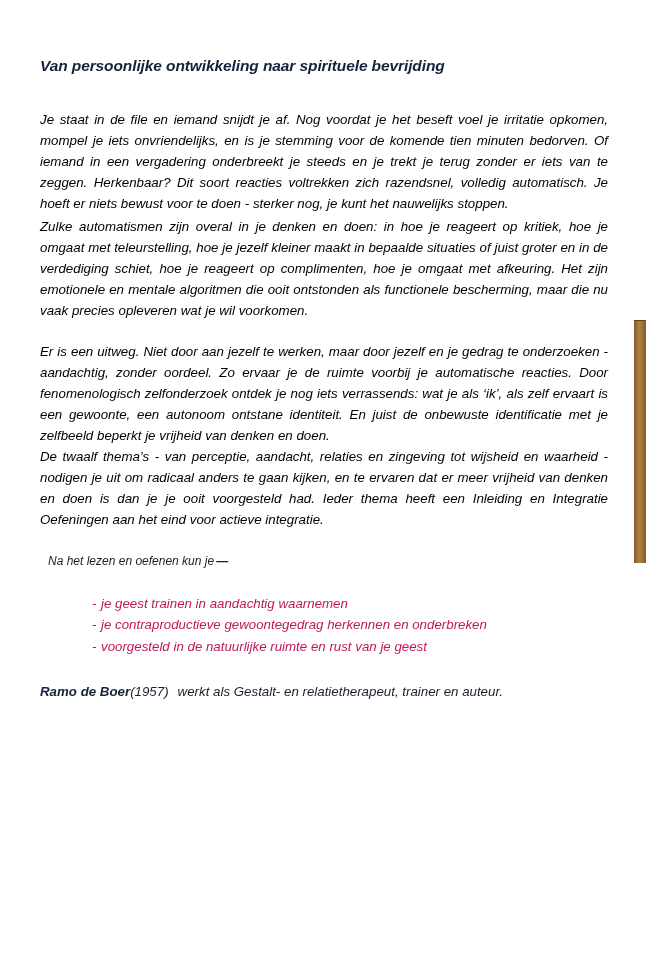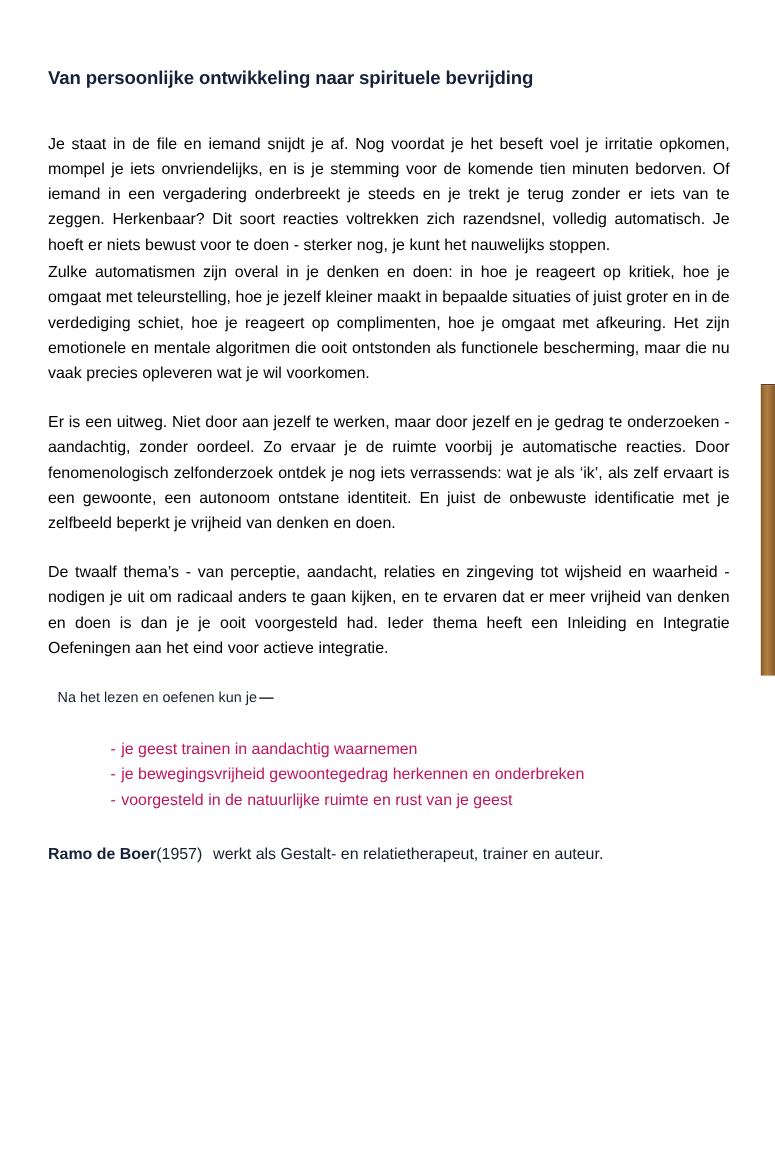--- a/index.html
+++ b/index.html
@@ -14,20 +14,21 @@
     color: #1a1f2e;
     overflow: hidden;
     position: relative;
   }
 
   .page {
     position: relative;
     width: 646px;
     height: 829px;
     box-sizing: border-box;
+    font-style: italic;
   }
 
   .content {
     position: absolute;
     left: 40px;
     top: 0;
     width: 568px;
   }
 
   .doc-title {
@@ -46,21 +47,21 @@
     text-align: justify;
     color: #000000;
     margin: 0;
     hyphens: manual;
     word-spacing: 0.1px;
   }
 
   .para.p1 { margin-top: 32px; }
   .para.p2 { margin-top: 2px; }
   .para.p3 { margin-top: 20px; }
-  .para.p4 { margin-top: 20px; }
+  .para.p4 { }
 
   .lead-line {
     font-size: 12px;
     line-height: 1.58;
     margin: 0;
     padding-top: 22px;
     padding-left: 8px;
     color: #1a1f2e;
   }
   .lead-line .dash {
@@ -132,21 +133,21 @@
     <p class="para p3">Er is een uitweg. Niet door aan jezelf te werken, maar door jezelf en je gedrag te onderzoeken - aandachtig, zonder oordeel. Zo ervaar je de ruimte voorbij je automatische reacties. Door fenomenologisch zelfonderzoek ontdek je nog iets verrassends: wat je als ‘ik’, als zelf ervaart is een gewoonte, een autonoom ontstane identiteit. En juist de onbewuste identificatie met je zelfbeeld beperkt je vrijheid van denken en doen.</p>
 
     <p class="para p4">De twaalf thema’s - van perceptie, aandacht, relaties en zingeving tot wijsheid en waarheid - nodigen je uit om radicaal anders te gaan kijken, en te ervaren dat er meer vrijheid van denken en doen is dan je je ooit voorgesteld had. Ieder thema heeft een Inleiding en Integratie Oefeningen aan het eind voor actieve integratie.</p>
 
     <p class="lead-line">
       <span>Na het lezen en oefenen kun je</span><span class="dash">—</span>
     </p>
 
     <ul class="bullet-list">
       <li><span class="dash-mark">-</span><span>je geest trainen in aandachtig waarnemen</span></li>
-      <li><span class="dash-mark">-</span><span>je bewegingsvrijheid gewoontegedrag herkennen en onderbreken</span></li>
+      <li><span class="dash-mark">-</span><span>je contraproductieve gewoontegedrag herkennen en onderbreken</span></li>
       <li><span class="dash-mark">-</span><span>voorgesteld in de natuurlijke ruimte en rust van je geest</span></li>
     </ul>
 
     <p class="byline">
       <span class="author">Ramo de Boer</span><span class="year">(1957)</span><span class="role">werkt als Gestalt- en relatietherapeut, trainer en auteur.</span>
     </p>
 
   </div>
 
   <div class="side-strip"></div>

